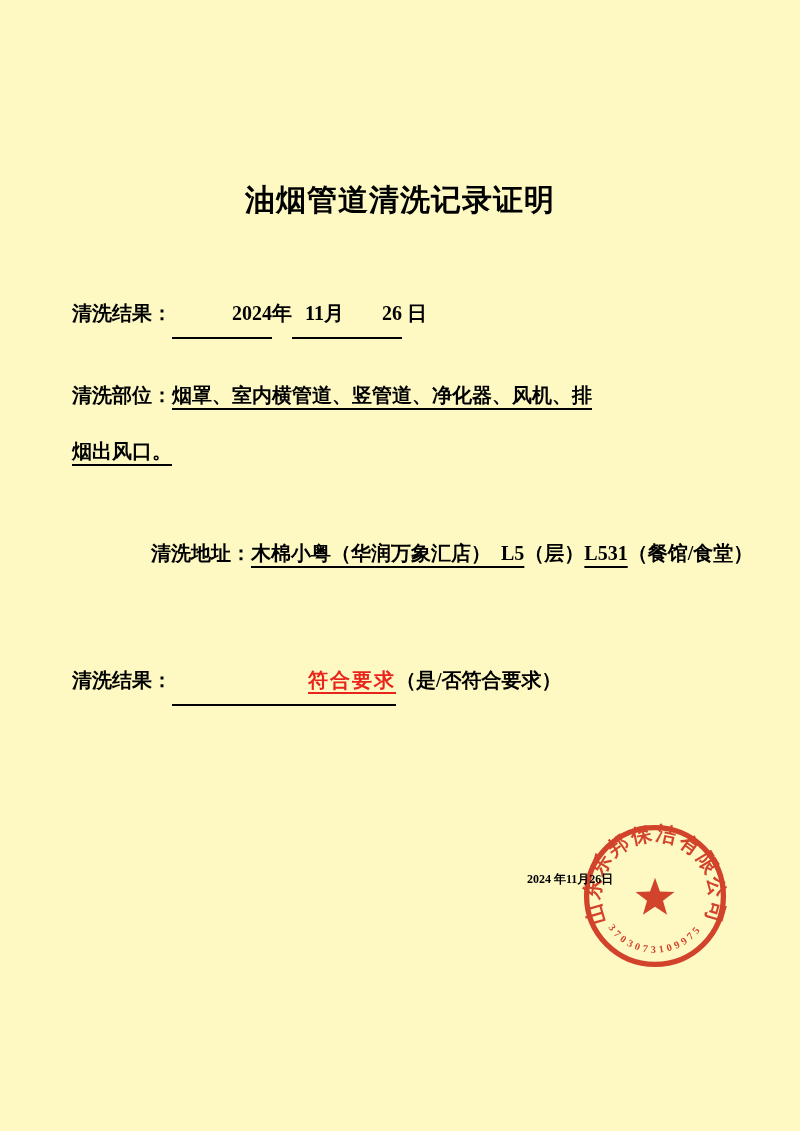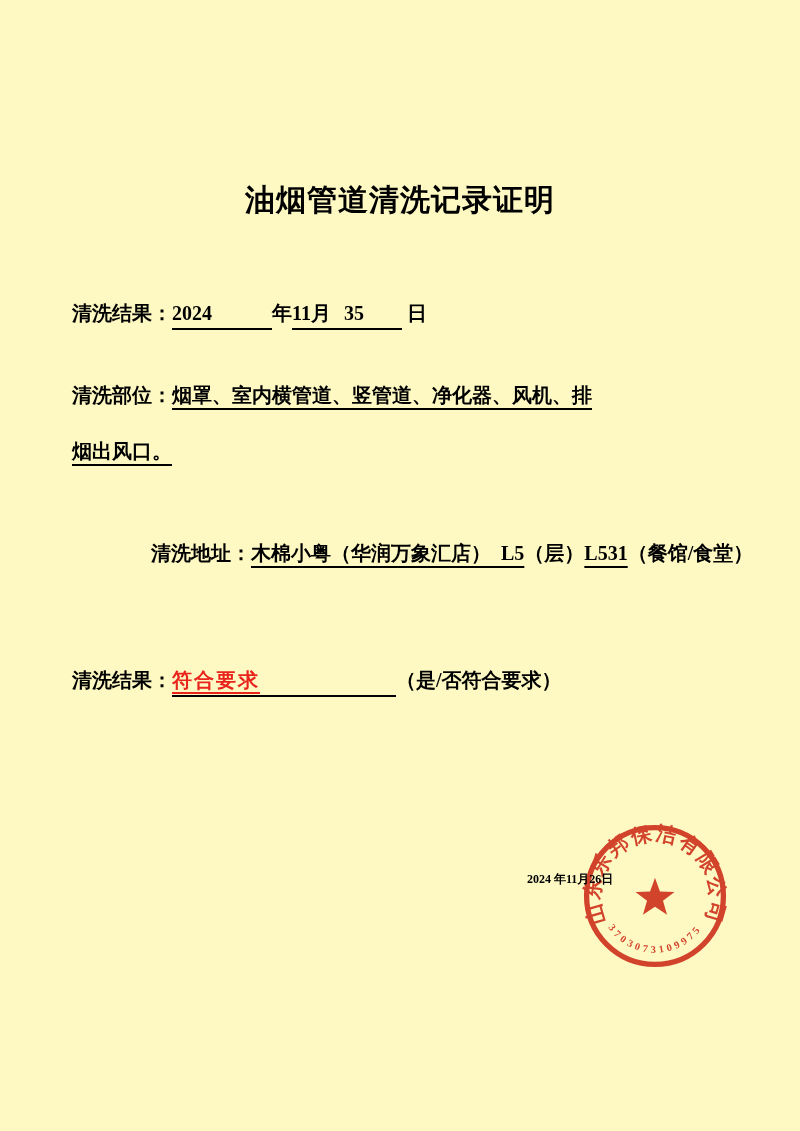--- a/index.html
+++ b/index.html
@@ -27,23 +27,23 @@
   .row {
     position: absolute;
     font-size: 20px;
     font-weight: 600;
     line-height: 30px;
     white-space: nowrap;
   }
   .row .label { font-weight: 700; }
   .blank {
     display: inline-block;
-    text-align: left;
+    text-align: right;
     border-bottom: 2px solid #000000;
-    padding-bottom: 3px;
+    padding-bottom: 12px;
     line-height: 24px;
     vertical-align: baseline;
   }
   .u {
     text-decoration: underline;
     text-decoration-thickness: 1.5px;
     text-underline-offset: 6px;
     white-space: pre-wrap;
   }
   .row-parts {
@@ -91,21 +91,21 @@
   .stamp svg { width: 100%; height: 100%; }
 </style>
 </head>
 <body>
 
 <div class="page">
 
   <div class="doc-title">油烟管道清洗记录证明</div>
 
   <div class="row row-time">
-    <span class="label">清洗结果：</span><span class="blank blank-year">2024</span><span>年</span><span class="blank blank-month">11月</span><span class="blank blank-day">35</span>&nbsp;<span>日</span>
+    <span class="label">清洗结果：</span><span class="blank blank-year">2024</span><span>年</span><span class="blank blank-month">11月</span><span class="blank blank-day">26</span>&nbsp;<span>日</span>
   </div>
 
   <div class="row row-parts">
     <span class="label">清洗部位：</span><span class="u">烟罩、室内横管道、竖管道、净化器、风机、排烟出风口。</span>
   </div>
 
   <div class="row row-address">
     <span class="label">清洗地址：</span><span class="u">木棉小粤（华润万象汇店）  L5</span><span>（层）</span><span class="u">L531</span><span>（餐馆/食堂）</span>
   </div>
 

